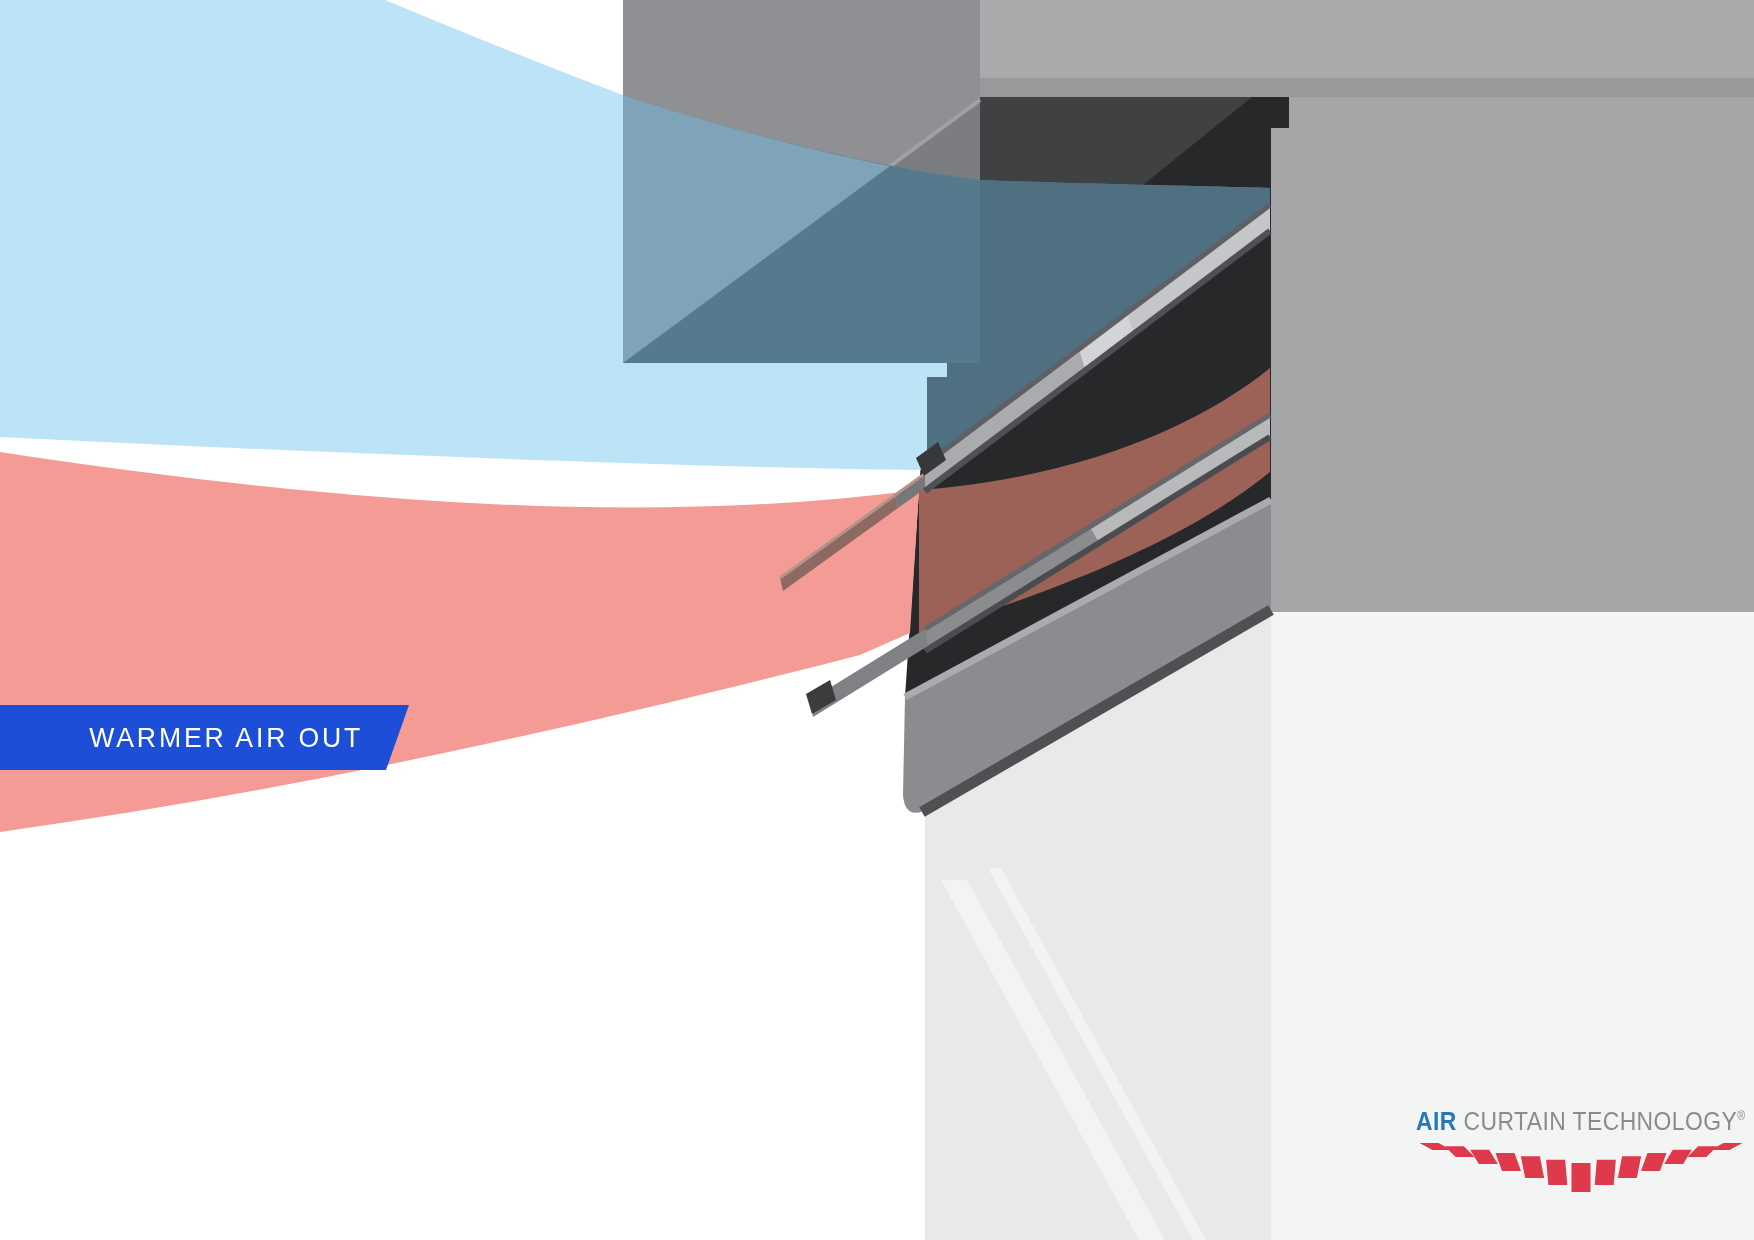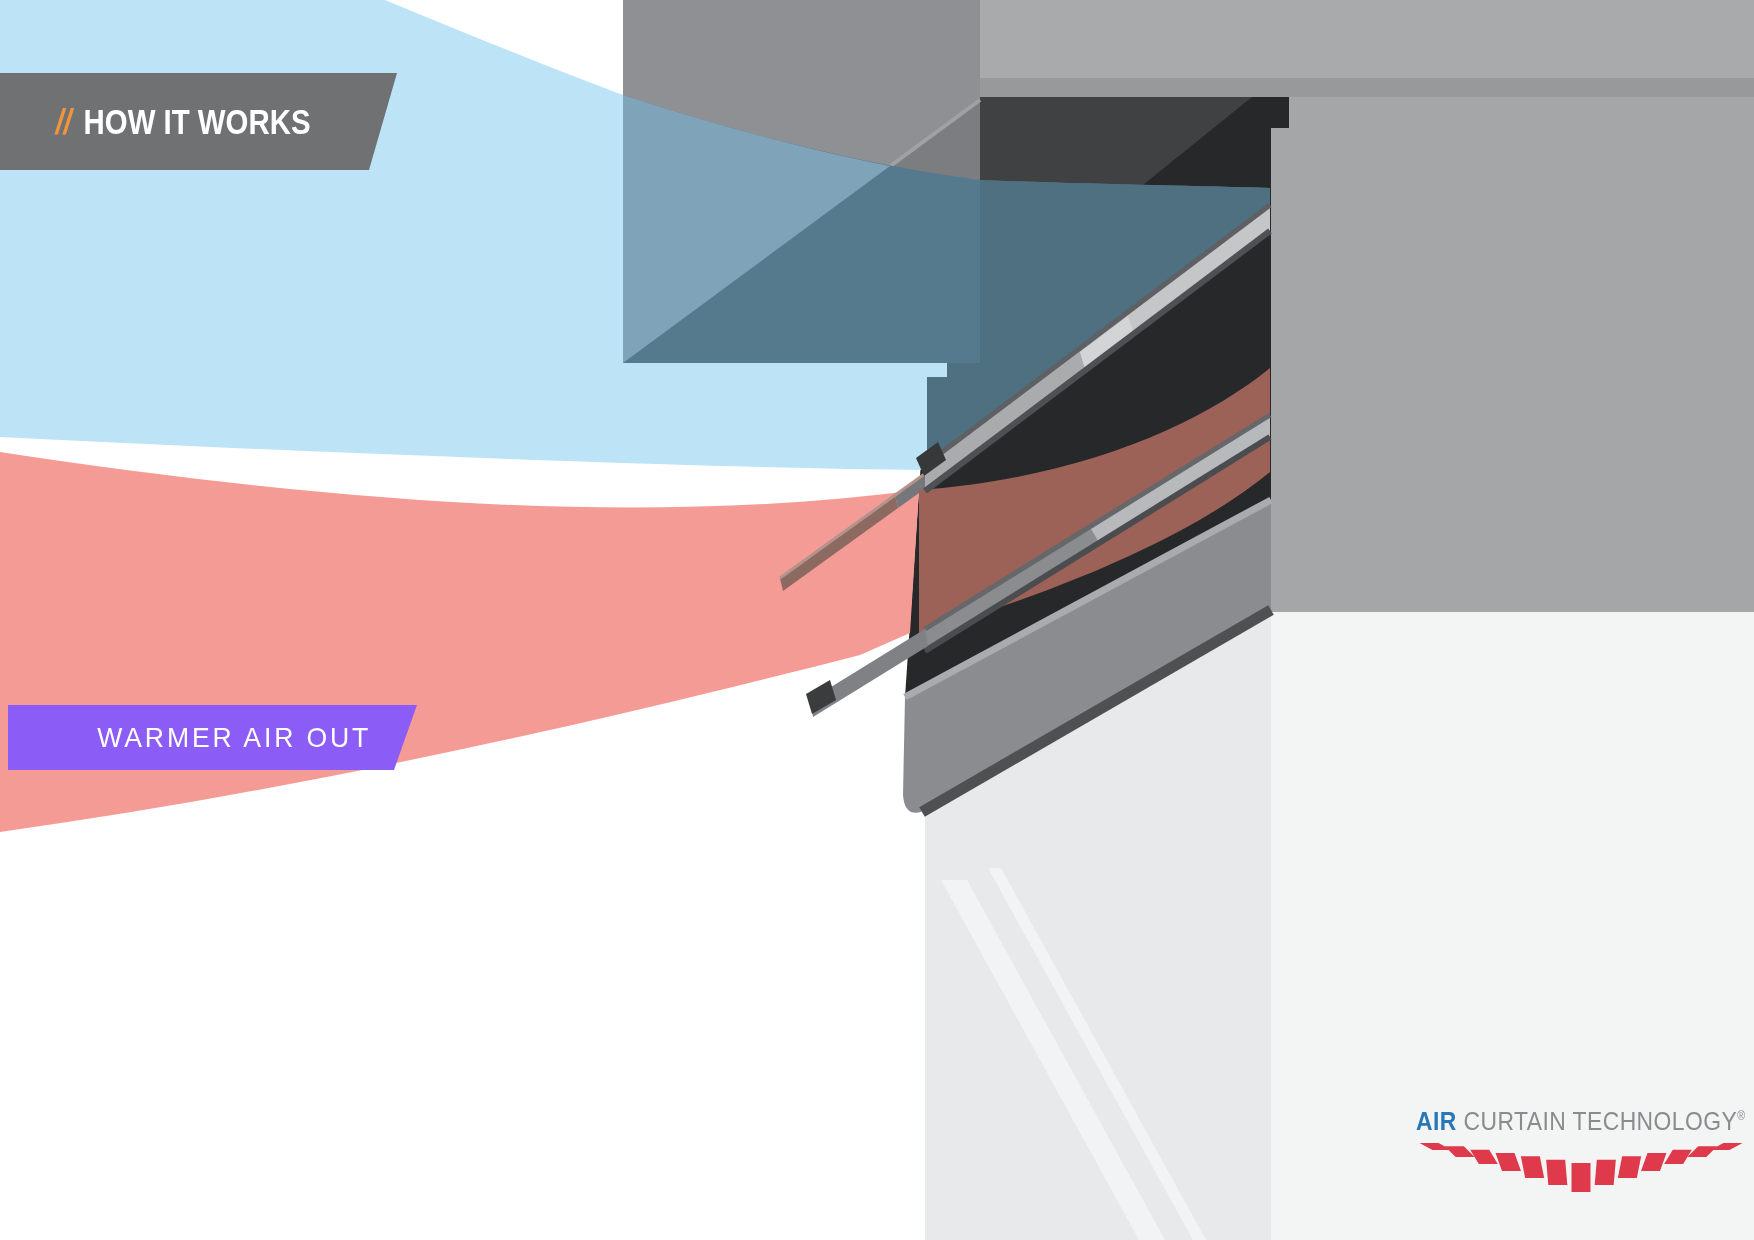--- a/index.html
+++ b/index.html
@@ -20,23 +20,22 @@
   #title-banner .rtext{
     padding-left:66px;font-size:35px;font-weight:bold;letter-spacing:0px;
     transform:scaleX(0.84);
   }
   #title-banner .slashes{color:#F0953C;font-style:italic;margin-right:14px;}
   #cool-banner{
     top:390px;height:65px;width:409px;background:#2E81BA;
     clip-path:polygon(0 0,100% 0,calc(100% - 23px) 100%,0 100%);
   }
   #warm-banner{
-    top:705px;height:65px;width:409px;background:#8b5cf6;
+    top:705px;height:65px;width:409px;background:#1d4ed8;
     clip-path:polygon(0 0,100% 0,calc(100% - 23px) 100%,0 100%);
-    margin-left:8px;
   }
   .flow-label{
     padding-left:94px;font-size:28px;font-weight:400;letter-spacing:3px;
     transform:scaleX(0.95);
   }
   #brand-logo{position:absolute;left:1416px;top:1106px;width:340px;}
   #logo-line{
     font-size:26px;letter-spacing:0.5px;white-space:nowrap;
     transform:scaleX(0.88);transform-origin:left center;
   }
@@ -112,25 +111,20 @@
     <g>
       <polygon points="925,465 1270,205 1270,231 925,491" fill="#A9ABAD"></polygon>
       <polygon points="1080,352 1270,205 1270,231 1086,372" fill="#C4C6C8"></polygon>
       <polygon points="1080,352 1128,316 1134,334 1086,372" fill="#D2D4D5"></polygon>
       <line x1="925" y1="465" x2="1270" y2="205" stroke="#5E6063" stroke-width="5"></line>
       <line x1="925" y1="491" x2="1270" y2="231" stroke="#4E5053" stroke-width="6"></line>
       <polygon points="916,458 938,442 946,460 924,476" fill="#36383A"></polygon>
     </g>
   </svg>
 
-  <div class="ribbon" id="title-banner">
-    <span class="rtext">
-      <span class="slashes">//</span><span>HOW IT WORKS</span>
-    </span>
-  </div>
 
 
   <div class="ribbon" id="warm-banner">
     <span class="rtext flow-label">WARMER AIR OUT</span>
   </div>
 
   <div id="brand-logo">
     <div id="logo-line">
       <span id="logo-air">AIR</span>
       <span id="logo-rest">CURTAIN TECHNOLOGY</span><span id="logo-reg">®</span>

